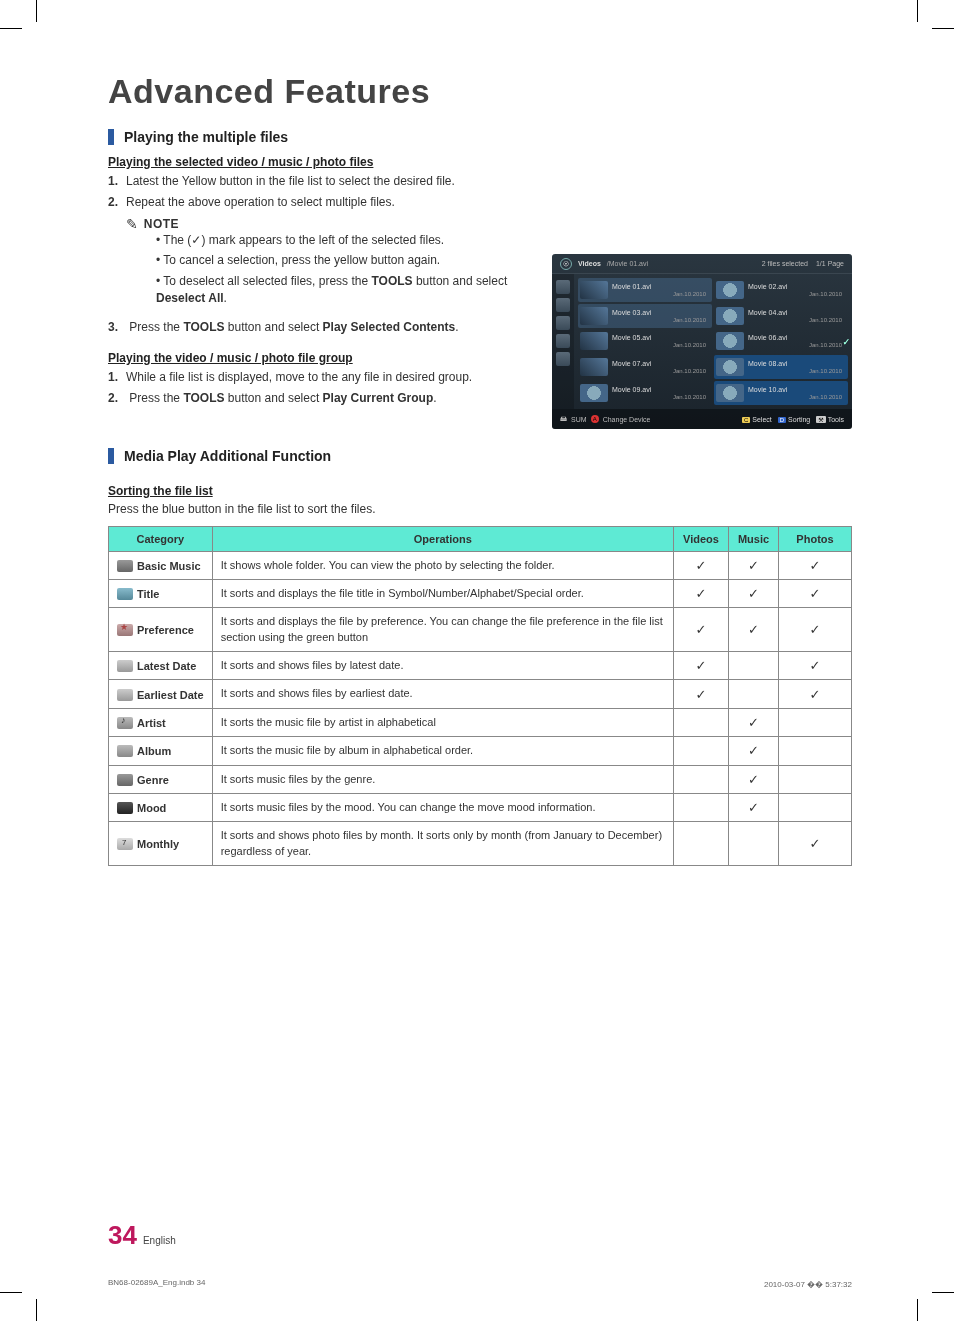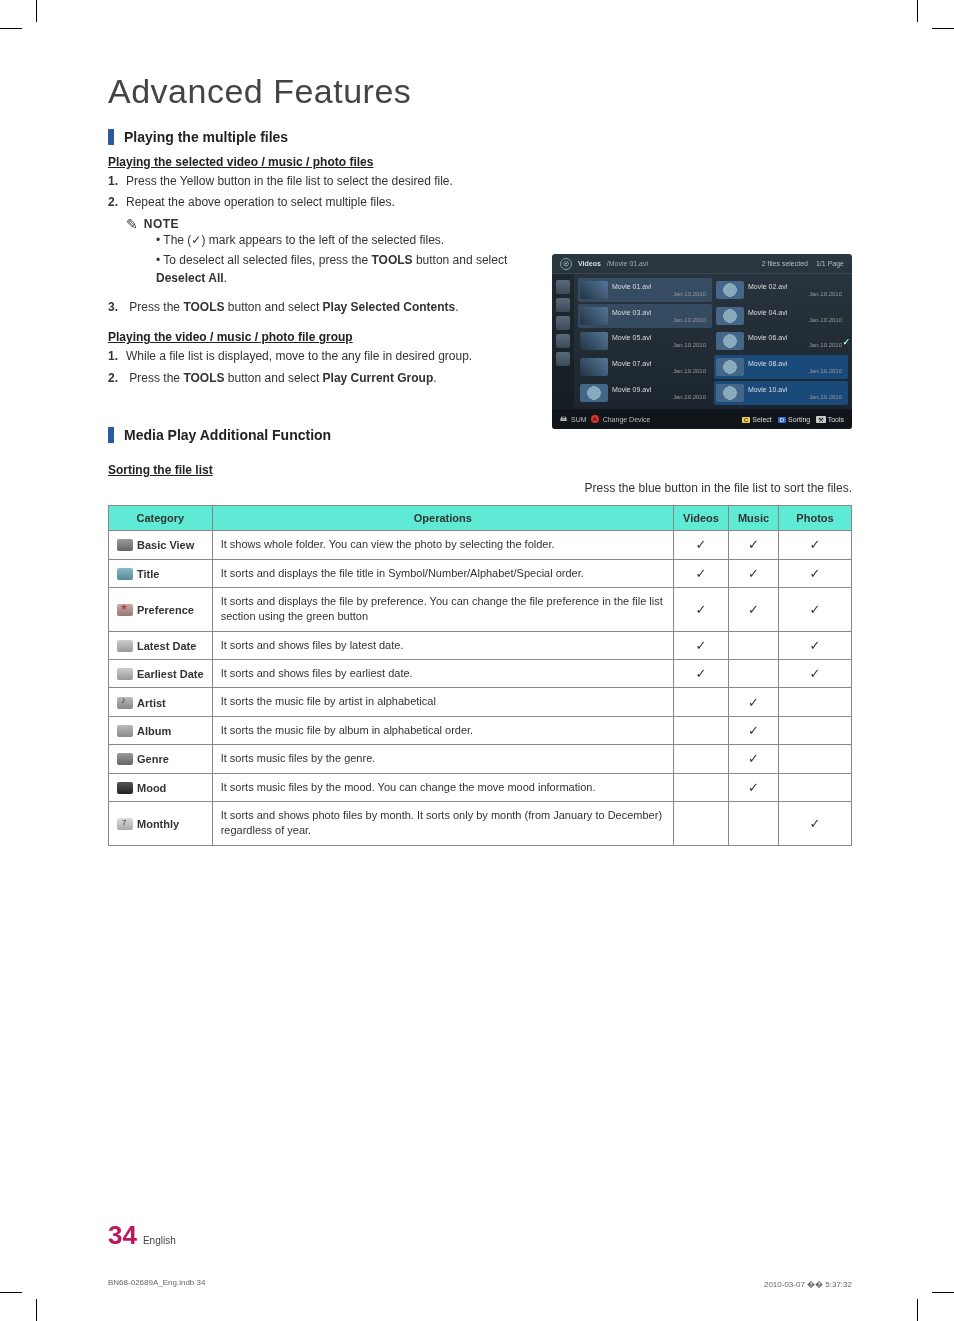--- a/index.html
+++ b/index.html
@@ -23,21 +23,21 @@
   .crop-br-h { right: 0; bottom: 28px; width: 22px; height: 1px; }
 
   .page {
     position: absolute;
     left: 108px;
     top: 72px;
     width: 744px;
   }
   .main-title {
     font-size: 34px;
-    font-weight: 400;
+    font-weight: 700;
     color: #444;
     margin-bottom: 18px;
     letter-spacing: 0.5px;
   }
   .section-hdr {
     display: flex;
     align-items: flex-start;
     margin-bottom: 10px;
   }
   .hdr-bar { width: 6px; height: 16px; background: #2b5aa0; margin-right: 10px; }
@@ -88,21 +88,21 @@
   .tv-fn { color: #ddd; }
   .tv-dt { color: #999; font-size: 6px; text-align:right; padding-right:4px;}
   .tv-btm { height: 20px; display: flex; align-items: center; justify-content: space-between; padding: 0 8px; background: rgba(0,0,0,0.4); }
   .tv-btm-left { display: flex; align-items: center; gap: 4px; }
   .tv-badge { font-size: 7px; color: #bbb; }
   .dot-a { width: 8px; height: 8px; border-radius: 50%; display: inline-block; font-size:6px; text-align:center; line-height:8px; color:#000;}
   .tv-btm-right { display: flex; gap: 6px; font-size: 7px; }
   .key { display:inline-block; padding:0 2px; border-radius:1px; font-size:6px; color:#000; margin-right:2px;}
 
   
-  .sort-intro { margin-bottom: 10px; text-align: right; }
+  .sort-intro { margin-bottom: 10px; }
   .tbl { width: 100%; border-collapse: collapse; font-size: 11px; }
   .tbl th, .tbl td { border: 1px solid #888; padding: 6px 8px; vertical-align: middle; }
   .tbl th { background: #5eead4; font-weight: bold; text-align: center; }
   .tbl td.cat { white-space: nowrap; }
   .tbl td.op { line-height: 1.4; }
   .tbl td.ck { text-align: center; font-size: 13px; }
   .cat-ico { display: inline-block; width: 16px; height: 12px; vertical-align: middle; margin-right: 4px; border-radius: 2px; }
   .ico-folder { background: linear-gradient(#999,#666); }
   .ico-title  { background: linear-gradient(#8bc,#589); }
   .ico-pref   { background: linear-gradient(#caa,#977); position:relative; }
@@ -159,31 +159,32 @@
 
   <div style="position:relative;">
     <div class="left-col">
       <div class="section-hdr">
         <div class="hdr-bar"></div>
         <div class="hdr-text">Playing the multiple files</div>
       </div>
 
       <div class="sub-under">Playing the selected video / music / photo files</div>
       <ol class="ol">
-        <li><span class="num">1.</span><span>Press the Yellow button in the file list to select the desired file.</span></li>
+        <li><span class="num">1.</span><span>Latest the Yellow button in the file list to select the desired file.</span></li>
         <li><span class="num">2.</span><span>Repeat the above operation to select multiple files.</span></li>
       </ol>
       <div class="note-row">
         <span class="pencil-icon">✎</span>
         <span class="note-lbl">NOTE</span>
       </div>
       <ul class="bullets">
         <li>
           <span>The (</span><span>✓</span><span>) mark appears to the left of the selected files.</span>
         </li>
+        <li>To cancel a selection, press the yellow button again.</li>
         <li>
           <span>To deselect all selected files, press the </span><span class="strong">TOOLS</span><span> button and select </span><span class="strong">Deselect All</span><span>.</span>
         </li>
       </ul>
       <ol class="ol" style="margin-top:12px;">
         <li><span class="num">3.</span>
           <span>Press the </span><span class="strong">TOOLS</span><span> button and select </span><span class="strong">Play Selected Contents</span><span>.</span>
         </li>
       </ol>
 
@@ -325,21 +326,21 @@
       <tr>
         <th>Category</th>
         <th>Operations</th>
         <th style="width:55px">Videos</th>
         <th style="width:50px">Music</th>
         <th style="width:73px">Photos</th>
       </tr>
     </thead>
     <tbody id="tbl-body">
         <tr>
-          <td class="cat"><span class="cat-ico ico-folder"></span><span class="cat-lbl">Basic View</span></td>
+          <td class="cat"><span class="cat-ico ico-folder"></span><span class="cat-lbl">Basic Music</span></td>
           <td class="op">It shows whole folder. You can view the photo by selecting the folder.</td>
           <td class="ck">✓</td>
           <td class="ck">✓</td>
           <td class="ck">✓</td>
         </tr>
         <tr>
           <td class="cat"><span class="cat-ico ico-title"></span><span class="cat-lbl">Title</span></td>
           <td class="op">It sorts and displays the file title in Symbol/Number/Alphabet/Special order.</td>
           <td class="ck">✓</td>
           <td class="ck">✓</td>

